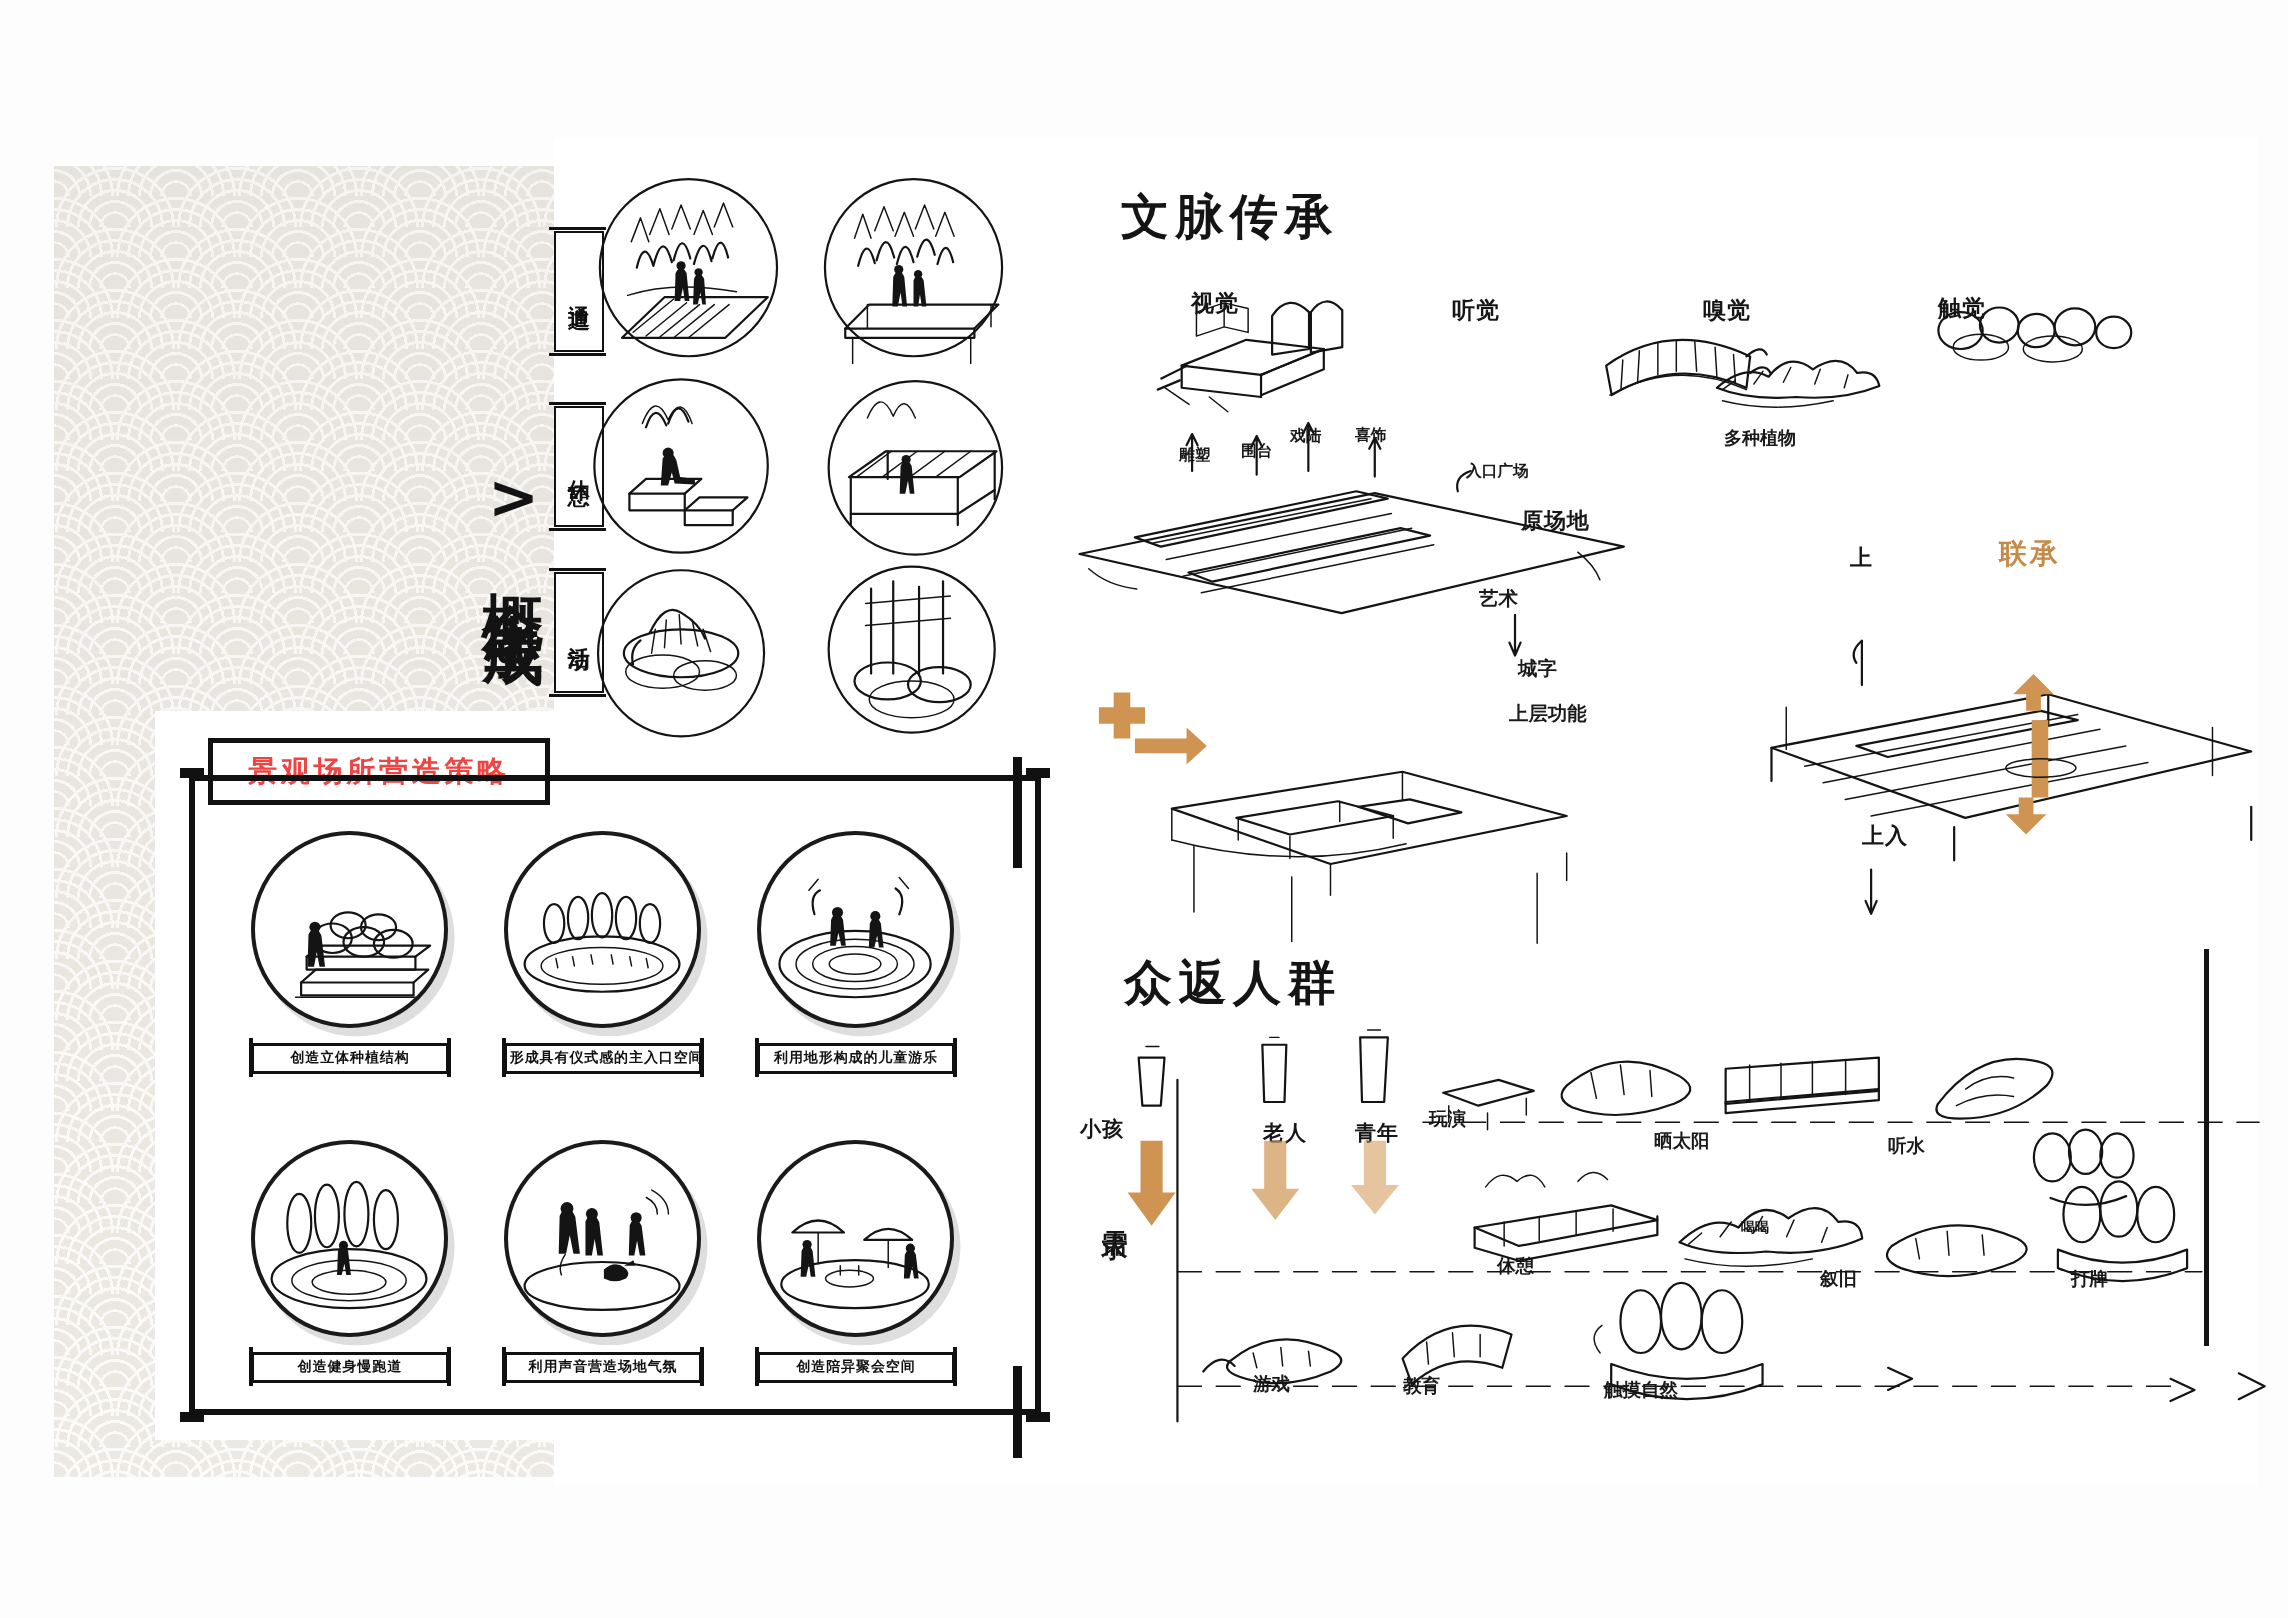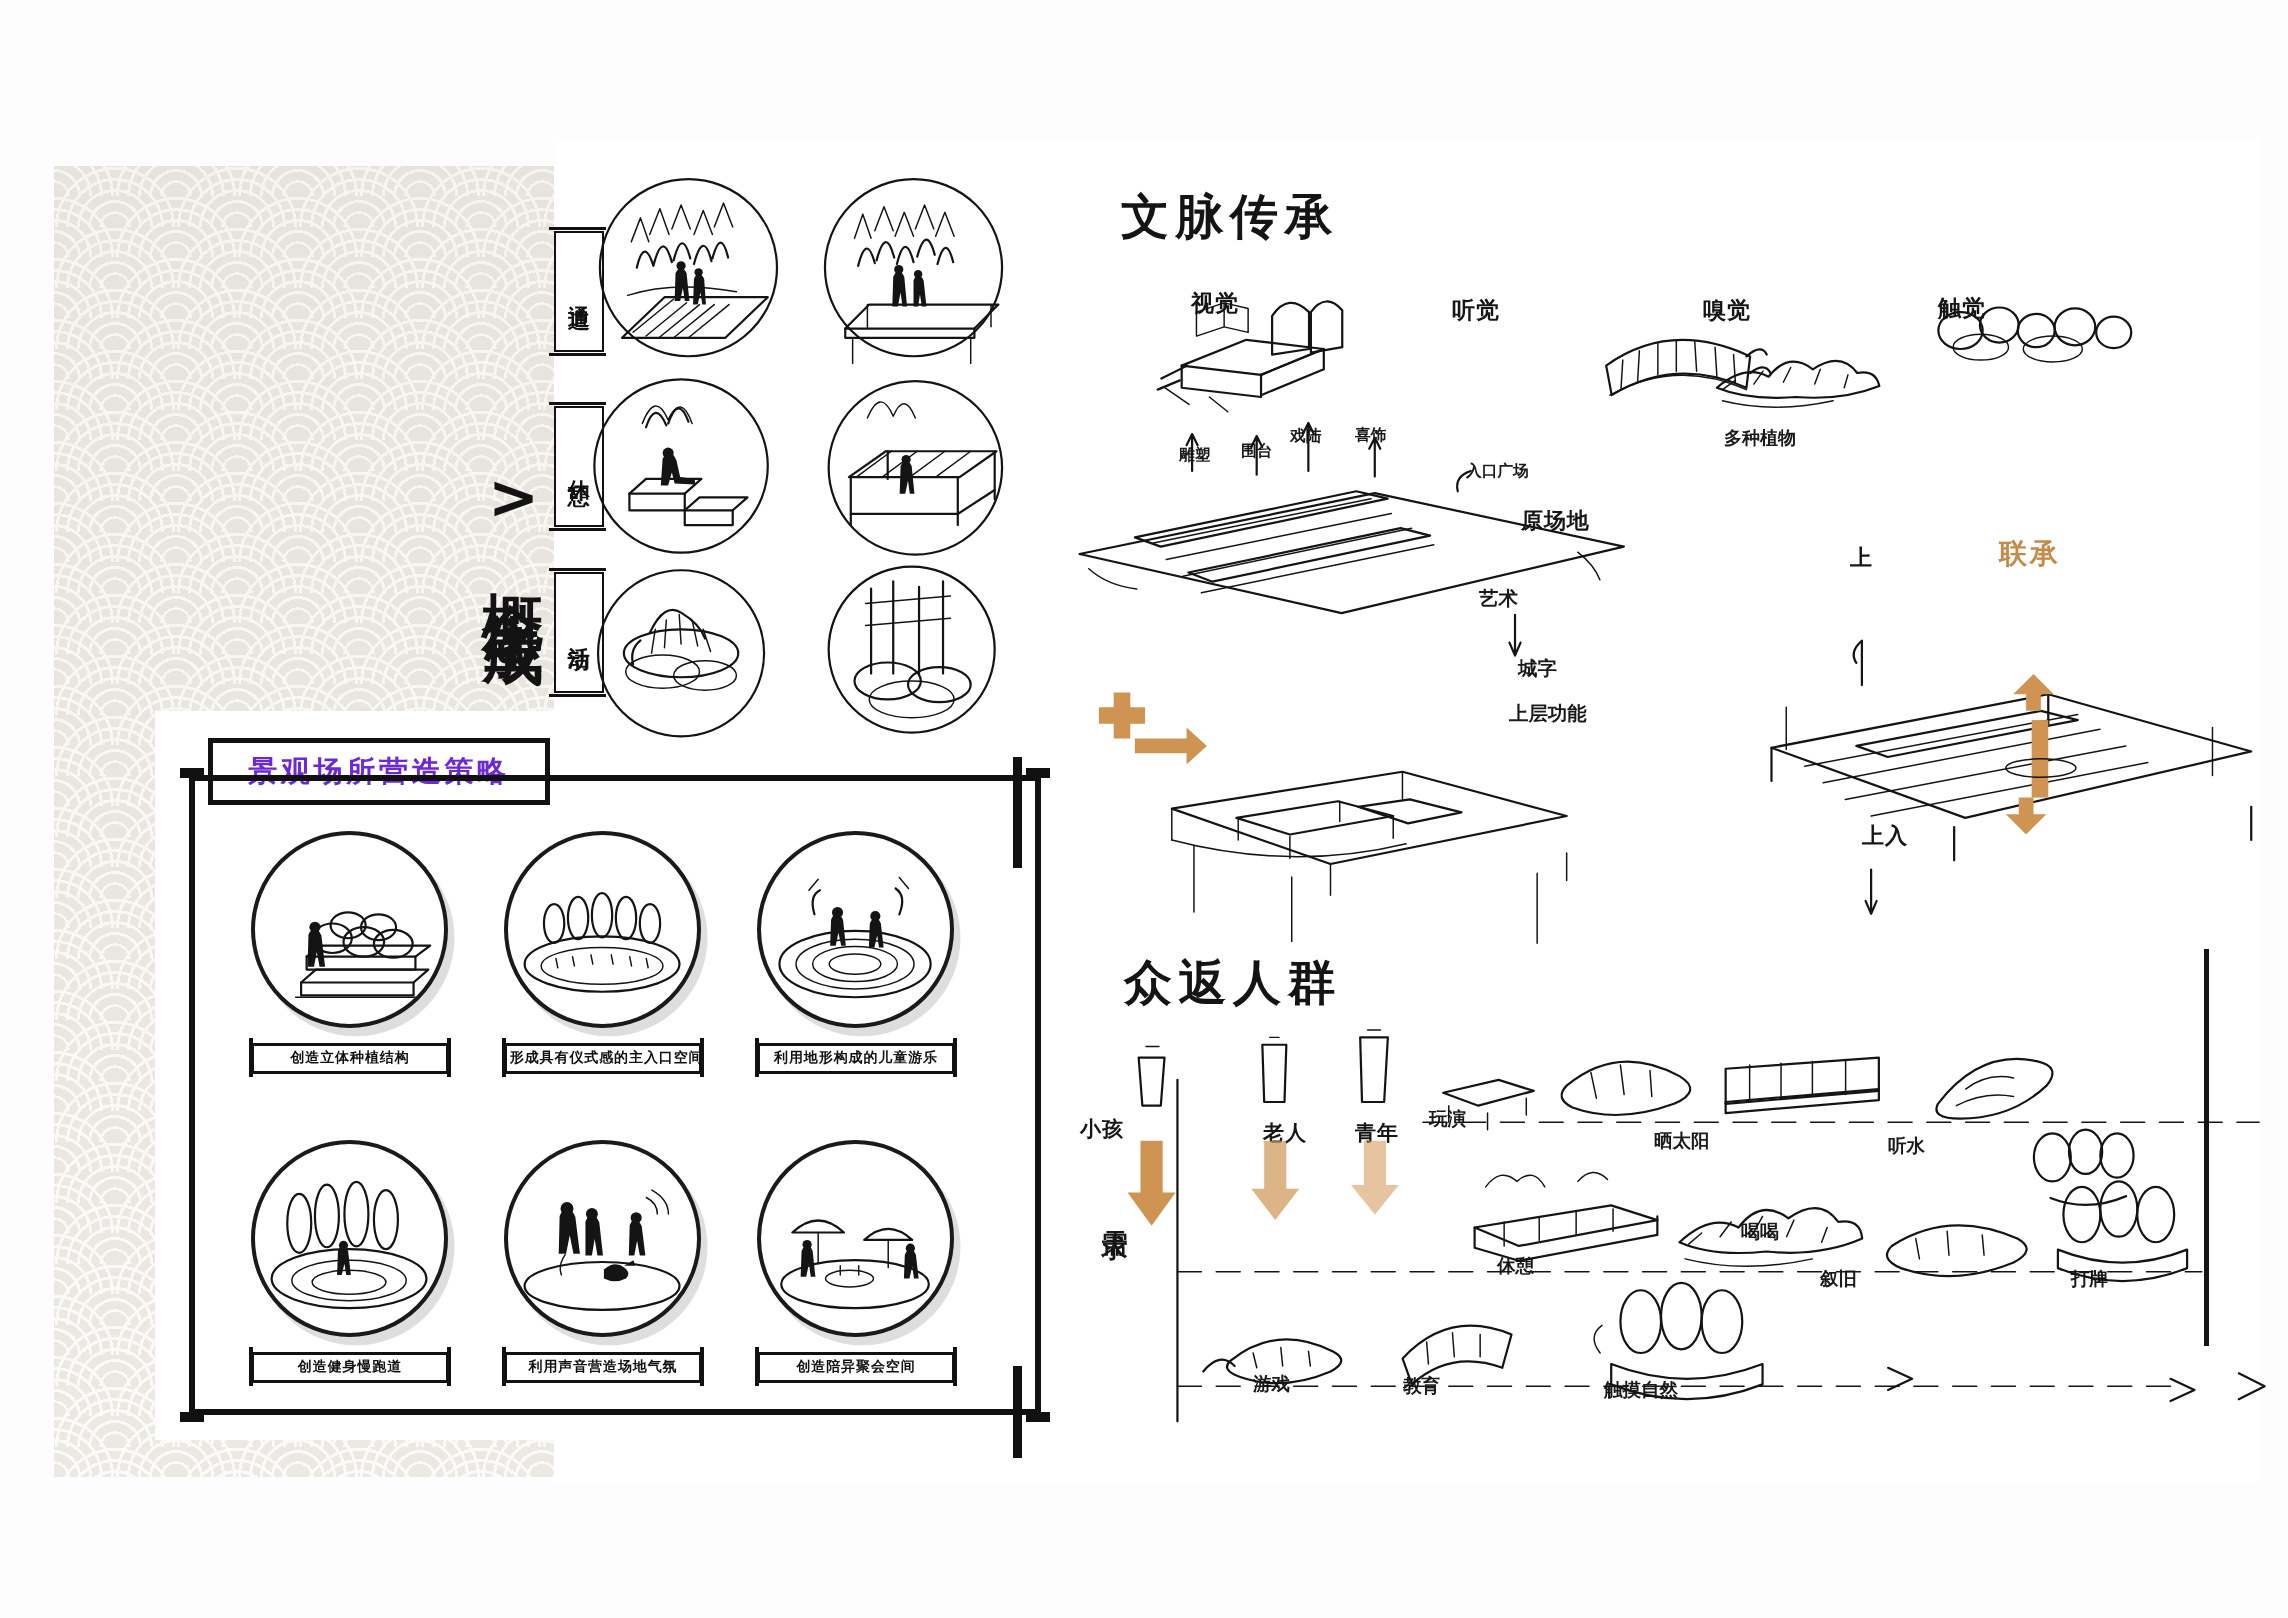--- a/index.html
+++ b/index.html
@@ -63,21 +63,21 @@
 
   
   #strategy-frame{
     position:absolute;left:189px;top:775px;width:840px;height:628px;
     border:6.5px solid #111;background:transparent;
   }
   #strategy-title-box{
     position:absolute;left:208px;top:738px;width:332px;height:57px;
     border:5.5px solid #111;background:#fff;
     display:flex;align-items:center;justify-content:center;
-    font-size:29px;font-weight:700;color:#6d28d9;letter-spacing:3.7px;
+    font-size:29px;font-weight:700;color:#ef4444;letter-spacing:3.7px;
   }
   .frame-nub{position:absolute;width:24px;height:10px;background:#111;}
 
   
   .circ-cell{position:absolute;width:198px;}
   .circ{
     width:189px;height:189px;border-radius:50%;
     border:4.6px solid #1a1a1a;background:#fff;position:relative;overflow:hidden;
     box-shadow:6.5px 8.3px 0 rgba(0,0,0,.13);
   }
@@ -445,21 +445,21 @@
   <div class="note" style="left:1080px;top:1115px;font-size:21px;">小孩</div>
   <div class="note" style="left:1263px;top:1119px;font-size:21px;">老人</div>
   <div class="note" style="left:1355px;top:1119px;font-size:21px;">青年</div>
 
   <div class="note-sm" style="left:1429px;top:1106px;font-size:18.5px;">玩演</div>
   <div class="note-sm" style="left:1654px;top:1128px;font-size:18.5px;">晒太阳</div>
   <div class="note-sm" style="left:1888px;top:1133px;font-size:18.5px;">听水</div>
   <div class="note-sm" style="left:2071px;top:1266px;font-size:18.5px;">打牌</div>
 
   <div class="note-sm" style="left:1497px;top:1253px;font-size:18.5px;">休憩</div>
-  <div class="note-sm" style="left:1733px;top:1219px;font-size:19px;margin-left:8px;">喝喝</div>
+  <div class="note-sm" style="left:1733px;top:1219px;font-size:14px;margin-left:8px;">喝喝</div>
   <div class="note-sm" style="left:1820px;top:1266px;font-size:18.5px;">叙旧</div>
 
   <div class="note-sm" style="left:1235px;top:1371px;font-size:18.5px;margin-left:18px;">游戏</div>
   <div class="note-sm" style="left:1403px;top:1373px;font-size:18.5px;">教育</div>
   <div class="note-sm" style="left:1604px;top:1377px;font-size:18.5px;">触摸自然</div>
 
   <svg class="ink" style="left:1098px;top:1006px;" width="1163" height="443" viewBox="0 0 1260 480">
 
     <path class="s-stroke" d="M86 80 l0 370"></path>
 

